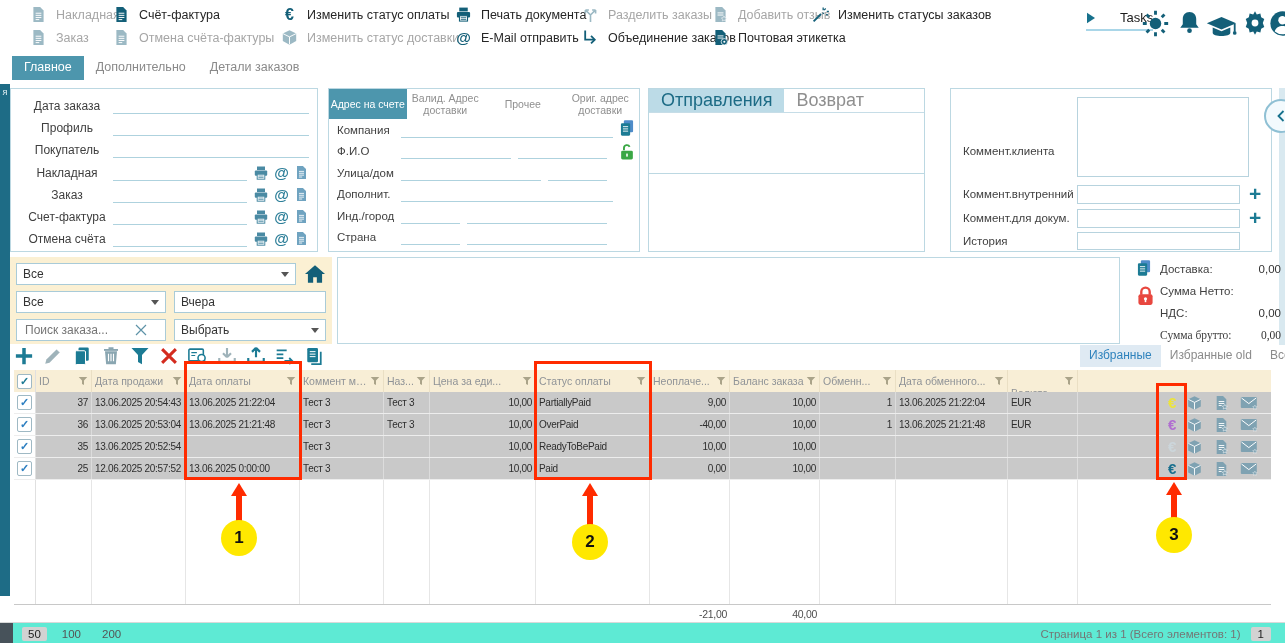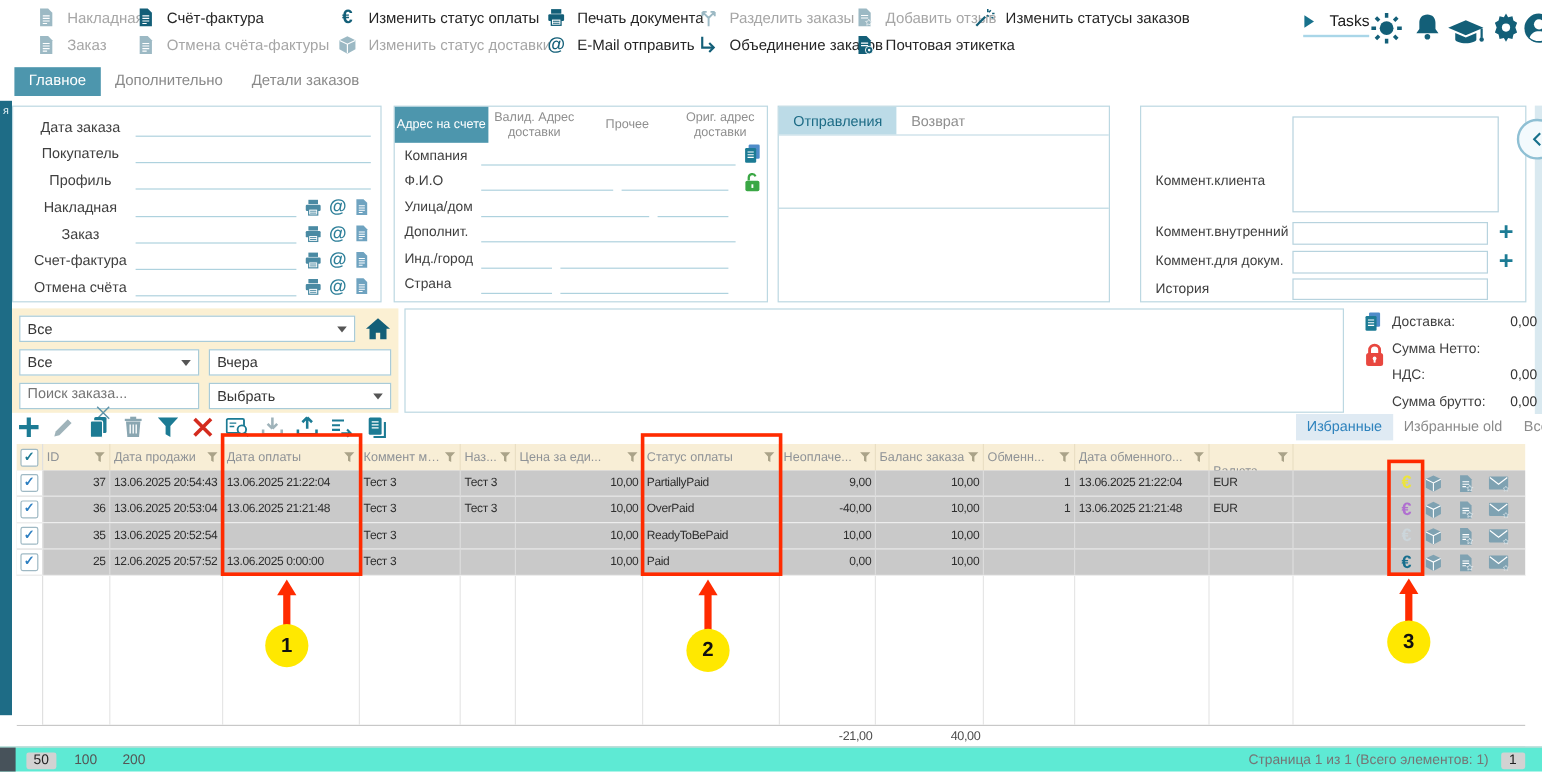--- a/index.html
+++ b/index.html
@@ -10,21 +10,21 @@
   }
   .icon{display:inline-flex;align-items:center;justify-content:center;flex:none;}
   .icon svg{width:100%;height:100%;display:block;}
 
   
   #toolbar{position:absolute;left:0;top:0;width:1285px;height:55px;background:#fff;}
   .tb-group{position:absolute;top:5px;display:flex;flex-direction:column;gap:4px;}
   .tb-item{display:flex;align-items:center;gap:9px;height:19px;cursor:pointer;white-space:nowrap;}
   .tb-item .tb-label{font-size:12.5px;color:#262626;}
   .tb-item.disabled .tb-label{color:#a6a6a6;}
-  #tasks{position:absolute;left:1086px;top:10px;display:flex;align-items:center;gap:12px;
+  #tasks{position:absolute;left:1086px;top:10px;display:flex;align-items:center;gap:24px;
          padding-bottom:4px;border-bottom:2px solid #a9d6e8;cursor:pointer;}
   #tasks span{font-size:13px;color:#1c1c1c;}
   .tb-right-icon{position:absolute;top:10px;cursor:pointer;}
 
   
   #main-tabs{position:absolute;left:12px;top:56px;display:flex;height:24px;}
   .main-tab{padding:4px 12px;font-size:12.5px;color:#8a8a8a;cursor:pointer;}
   .main-tab.active{background:#4d96ad;color:#fff;}
 
   
@@ -41,21 +41,21 @@
             font-size:10.5px;line-height:1.15;color:#8f8f8f;cursor:pointer;}
   .addr-tab.active{background:#4d96ad;color:#fff;}
   .ad-row{height:21.5px;display:flex;align-items:center;padding:0 26px 0 8px;}
   .ad-label{flex:0 0 64px;font-size:11.5px;color:#3f3f3f;}
   .ad-inputs{flex:1;display:flex;gap:7px;}
   .ad-inputs .input-line{flex:none;}
   #addr-side{position:absolute;right:3px;top:30px;display:flex;flex-direction:column;gap:6px;}
 
   #panel-ship{left:648px;top:88px;width:277px;height:164px;}
   #ship-tabs{display:flex;height:23px;border-bottom:1px solid #c6dde7;}
-  .ship-tab{padding:3px 12px;font-size:12px;color:#8f8f8f;display:flex;align-items:center;cursor:pointer;}
+  .ship-tab{padding:3px 12px;font-size:18px;color:#8f8f8f;display:flex;align-items:center;cursor:pointer;}
   .ship-tab.active{background:#bcdbe7;color:#1c6b85;}
   #ship-divider{position:absolute;left:0;top:84px;width:100%;border-top:1px solid #bcd8e2;}
 
   #panel-comments{left:950px;top:88px;width:322px;height:164px;}
   .cm-label{position:absolute;left:12px;font-size:11.5px;color:#3f3f3f;}
   .cm-box{position:absolute;border:1px solid #b7d3de;background:#fff;box-sizing:border-box;cursor:text;}
   .cm-plus{position:absolute;color:#1c7b94;font-size:21px;font-weight:bold;line-height:18px;cursor:pointer;}
 
   #chevron{position:absolute;left:1264px;top:99px;width:30px;height:30px;border-radius:50%;
            border:2px solid #8fc0d4;background:#f3fafd;display:flex;align-items:center;justify-content:center;cursor:pointer;}
@@ -320,25 +320,25 @@
 <div id="left-strip">
   <span>я</span>
 </div>
 
 <div class="panel" id="panel-search">
     <div class="sp-row">
       <span class="sp-label">Дата заказа</span>
       <div class="input-line"></div>
     </div>
     <div class="sp-row">
+      <span class="sp-label">Профиль</span>
+      <div class="input-line"></div>
+    </div>
+    <div class="sp-row">
       <span class="sp-label">Покупатель</span>
-      <div class="input-line"></div>
-    </div>
-    <div class="sp-row">
-      <span class="sp-label">Профиль</span>
       <div class="input-line"></div>
     </div>
     <div class="sp-row">
       <span class="sp-label">Накладная</span>
       <div class="input-line"></div>
       <div class="sp-icons">
         <span class="icon" style="width: 16px; height: 16px;">
           <svg viewBox="0 0 16 16">
             <rect x="4" y="1.5" width="8" height="3.6" fill="#4a8aa3"></rect>
             <rect x="1.8" y="5.6" width="12.4" height="5.2" rx="1" fill="#4a8aa3"></rect>
@@ -540,21 +540,21 @@
   <div class="f-row">
     <div class="select" style="width:150px;">
       <span>Все</span>
         <span class="caret"></span>
     </div>
     <div class="f-input" style="width:152px;">
       <span>Вчера</span>
     </div>
   </div>
   <div class="f-row">
-    <div class="f-input" style="width:150px;padding-right:16px;flex-direction:column;">
+    <div class="f-input" style="width:150px;padding-right:16px;">
       <input type="text" placeholder="Поиск заказа..." style="">
       <span class="icon" id="search-x" style="width:16px;height:16px;">
           <svg viewBox="0 0 16 16">
             <path d="M3 3l10 10M13 3L3 13" stroke="#5e93a8" stroke-width="1.2"></path>
           </svg>
         </span>
     </div>
     <div class="select" style="width:152px;">
       <span>Выбрать</span>
         <span class="caret"></span>
@@ -585,21 +585,21 @@
       <span class="sum-val">0,00</span>
     </div>
     <div class="sum-row" style="top: 32px;">
       <span>Сумма Нетто:</span>
       <span class="sum-val"></span>
     </div>
     <div class="sum-row" style="top: 54px;">
       <span>НДС:</span>
       <span class="sum-val">0,00</span>
     </div>
-    <div class="sum-row" style="top: 76px;">
+    <div class="sum-row" style="top: 76px; font-family: Liberation Serif, serif;">
       <span>Сумма брутто:</span>
       <span class="sum-val">0,00</span>
     </div>
   </div>
 
 <div id="grid-toolbar">
     <span><span class="icon" style="width: 20px; height: 20px;">
         <svg viewBox="0 0 16 16">
           <path d="M8 1.5v13M1.5 8h13" stroke="#1c7b94" stroke-width="2.8"></path>
         </svg>

